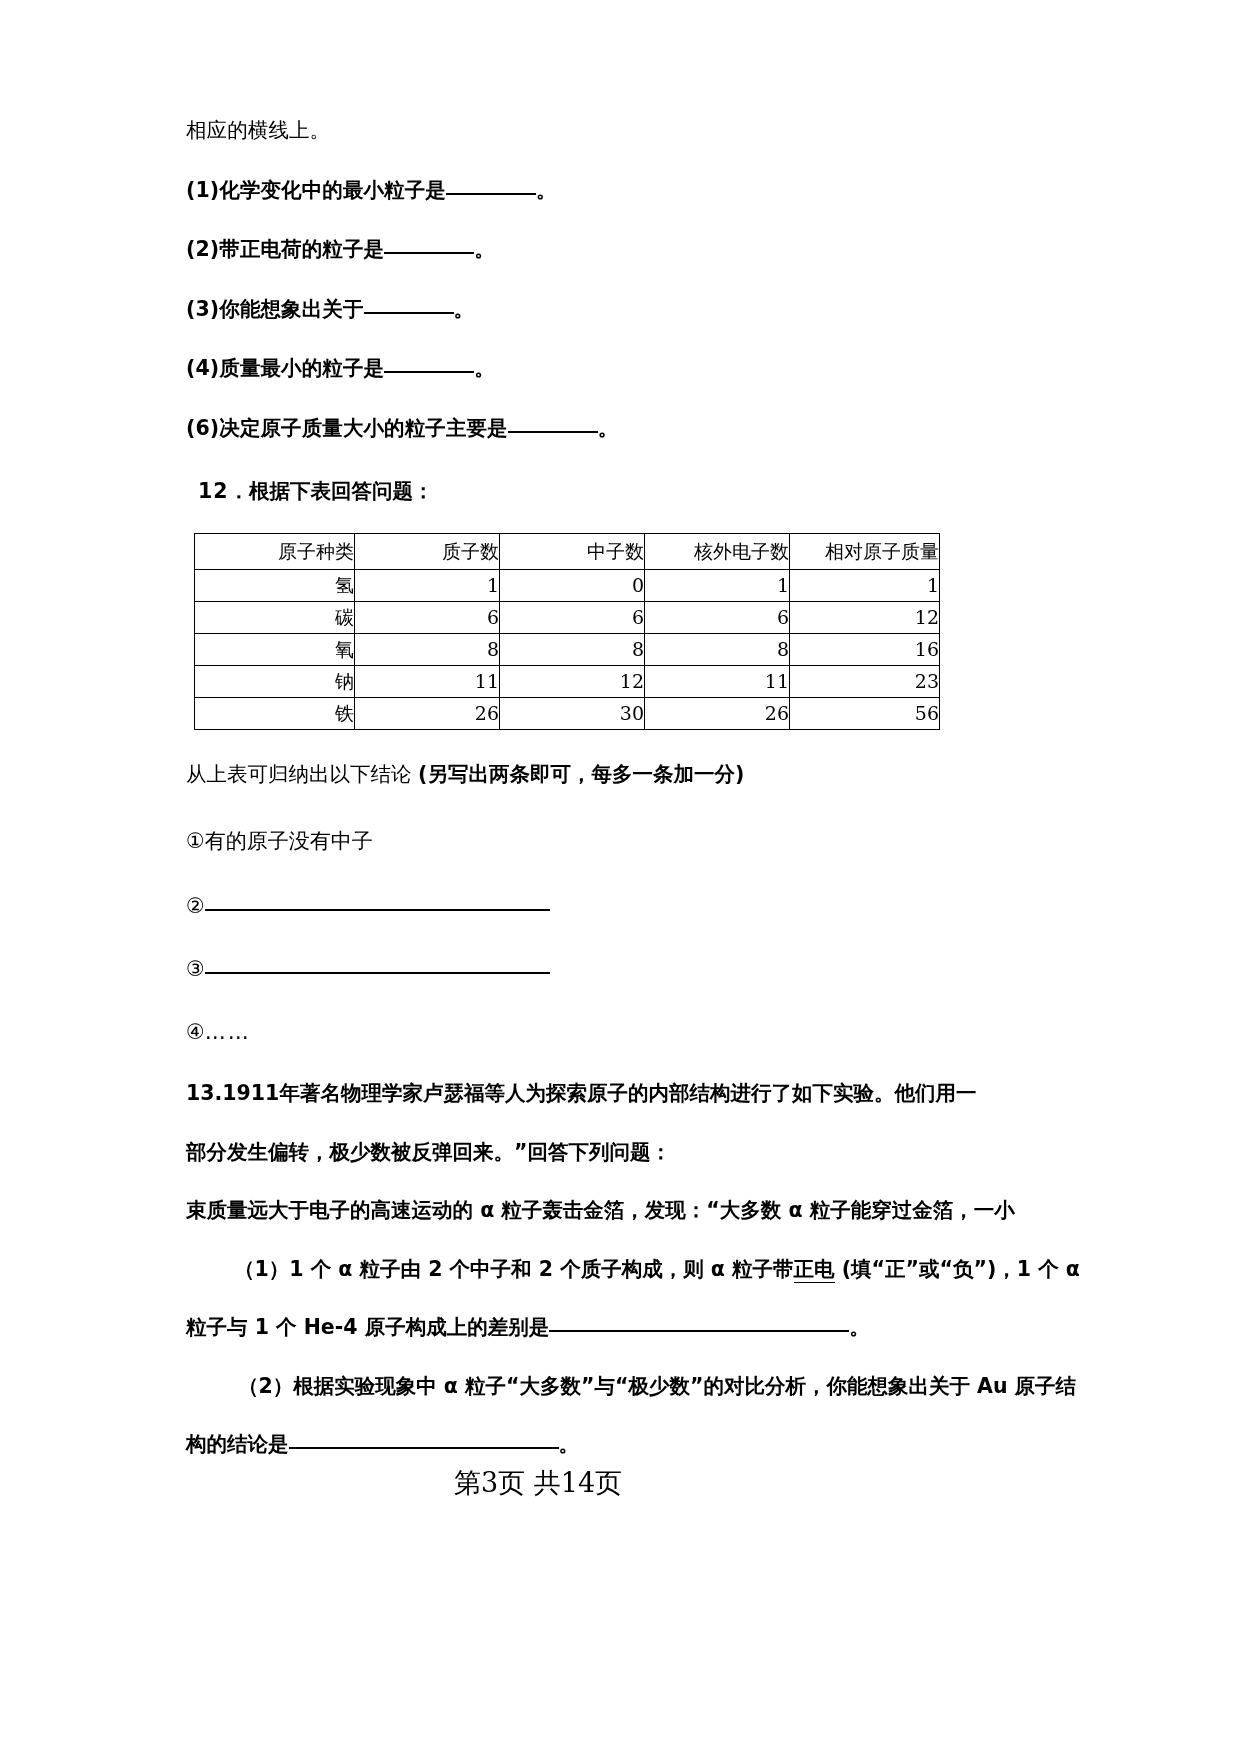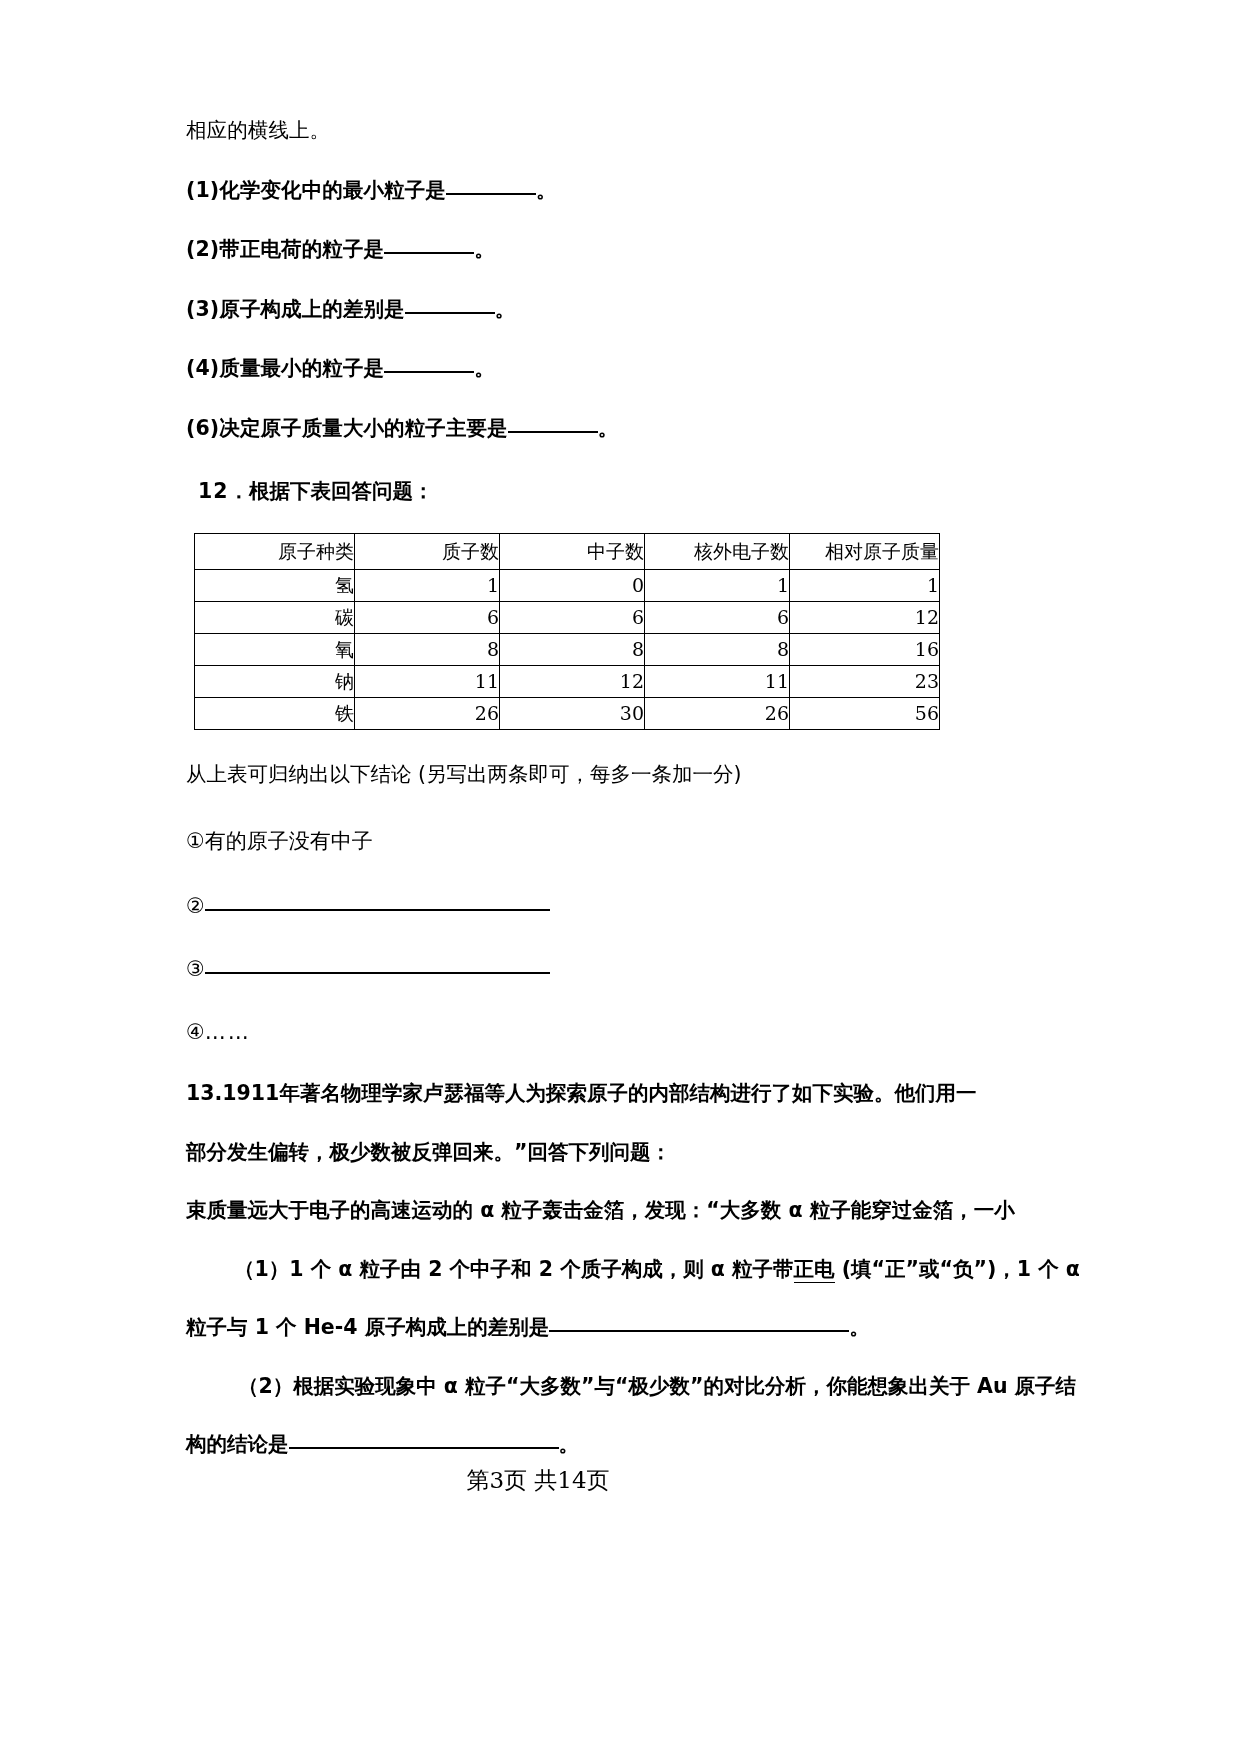--- a/index.html
+++ b/index.html
@@ -76,21 +76,21 @@
   table.atoms col.c1 { width: 145px; }
   table.atoms col.c2 { width: 145px; }
   table.atoms col.c3 { width: 145px; }
   table.atoms col.c4 { width: 150px; }
 
   .note {
     font-size: 20.5px;
     margin: 0 0 39px 0;
   }
   .note .lead { font-weight: normal; }
-  .note .paren { font-weight: normal; }
+  .note .paren { font-weight: bold; }
 
   .circ {
     font-size: 21px;
     margin: 0 0 39px 0;
   }
   .dots { letter-spacing: 2px; }
 
   .q13 {
     font-size: 20.5px;
     line-height: 1.0;
@@ -103,36 +103,36 @@
   }
   .indent { padding-left: 22px; text-align: center; }
 
   .footer {
     position: absolute;
     left: 0;
     top: 1465px;
     width: 1076px;
     text-align: center;
     font-family: "DejaVu Serif", "Liberation Serif", serif;
-    font-size: 23px;
+    font-size: 27px;
     color: #000;
   }
 </style>
 </head>
 <body>
 
 <div class="page">
 
   <p class="para">相应的横线上。</p>
 
   <p class="para bold"><span>(1)</span><span>化学变化中的最小粒子是</span><span class="blank-line b90"></span><span>。</span></p>
 
   <p class="para bold"><span>(2)</span><span>带正电荷的粒子是</span><span class="blank-line b90"></span><span>。</span></p>
 
-  <p class="para bold"><span>(3)</span><span>原子构成上的差别是</span><span class="blank-line b90"></span><span>。</span></p>
+  <p class="para bold"><span>(3)</span><span>你能想象出关于</span><span class="blank-line b90"></span><span>。</span></p>
 
   <p class="para bold"><span>(4)</span><span>质量最小的粒子是</span><span class="blank-line b90"></span><span>。</span></p>
 
 
   <p class="para bold"><span>(6)</span><span>决定原子质量大小的粒子主要是</span><span class="blank-line b90"></span><span>。</span></p>
 
   <p class="q12-head"><span class="num">12</span><span>．</span><span>根据下表回答问题：</span></p>
 
   <table class="atoms">
     <colgroup>

